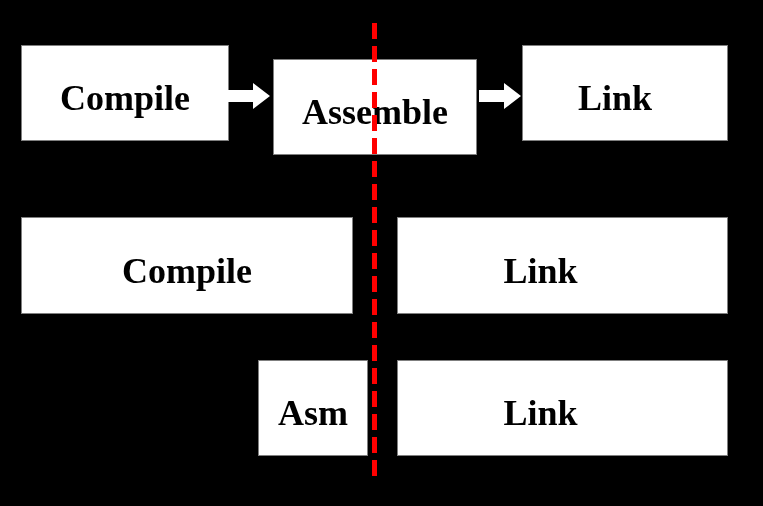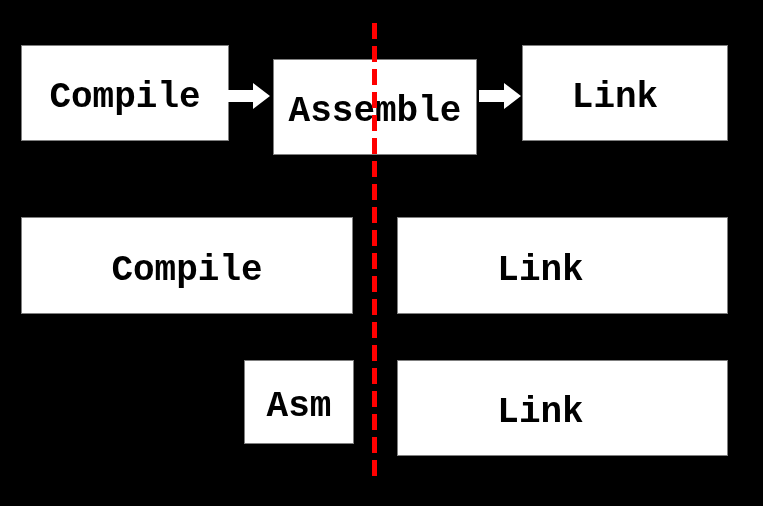--- a/index.html
+++ b/index.html
@@ -9,21 +9,21 @@
     --text:#000000;
     --arrow:#ffffff;
     --divider:#ff0000;
   }
   html,body{margin:0;padding:0;background:var(--background);}
   .stage{
     position:relative;
     width:763px;height:506px;
     background:var(--background);
     overflow:hidden;
-    font-family:Liberation Mono, monospace;
+    font-family:Liberation Serif, serif;
   }
   .box{
     position:absolute;
     box-sizing:border-box;
     background:var(--box-fill);
     border:1px solid var(--box-border);
     display:flex;
     align-items:center;
     justify-content:center;
     padding-top:10px;
@@ -84,21 +84,21 @@
   </div>
 
   <div class="box" style="left:21px;top:217px;width:332px;height:97px">
     <span class="label">Compile</span>
   </div>
 
   <div class="box shift-left-md" style="left:397px;top:217px;width:331px;height:97px">
     <span class="label">Link</span>
   </div>
 
-  <div class="box" style="left:244px;top:360px;width:110px;height:84px">
+  <div class="box" style="left:258px;top:360px;width:110px;height:96px">
     <span class="label">Asm</span>
   </div>
 
   <div class="box shift-left-md" style="left:397px;top:360px;width:331px;height:96px">
     <span class="label">Link</span>
   </div>
 
   <div class="divider"></div>
 
 </div>

